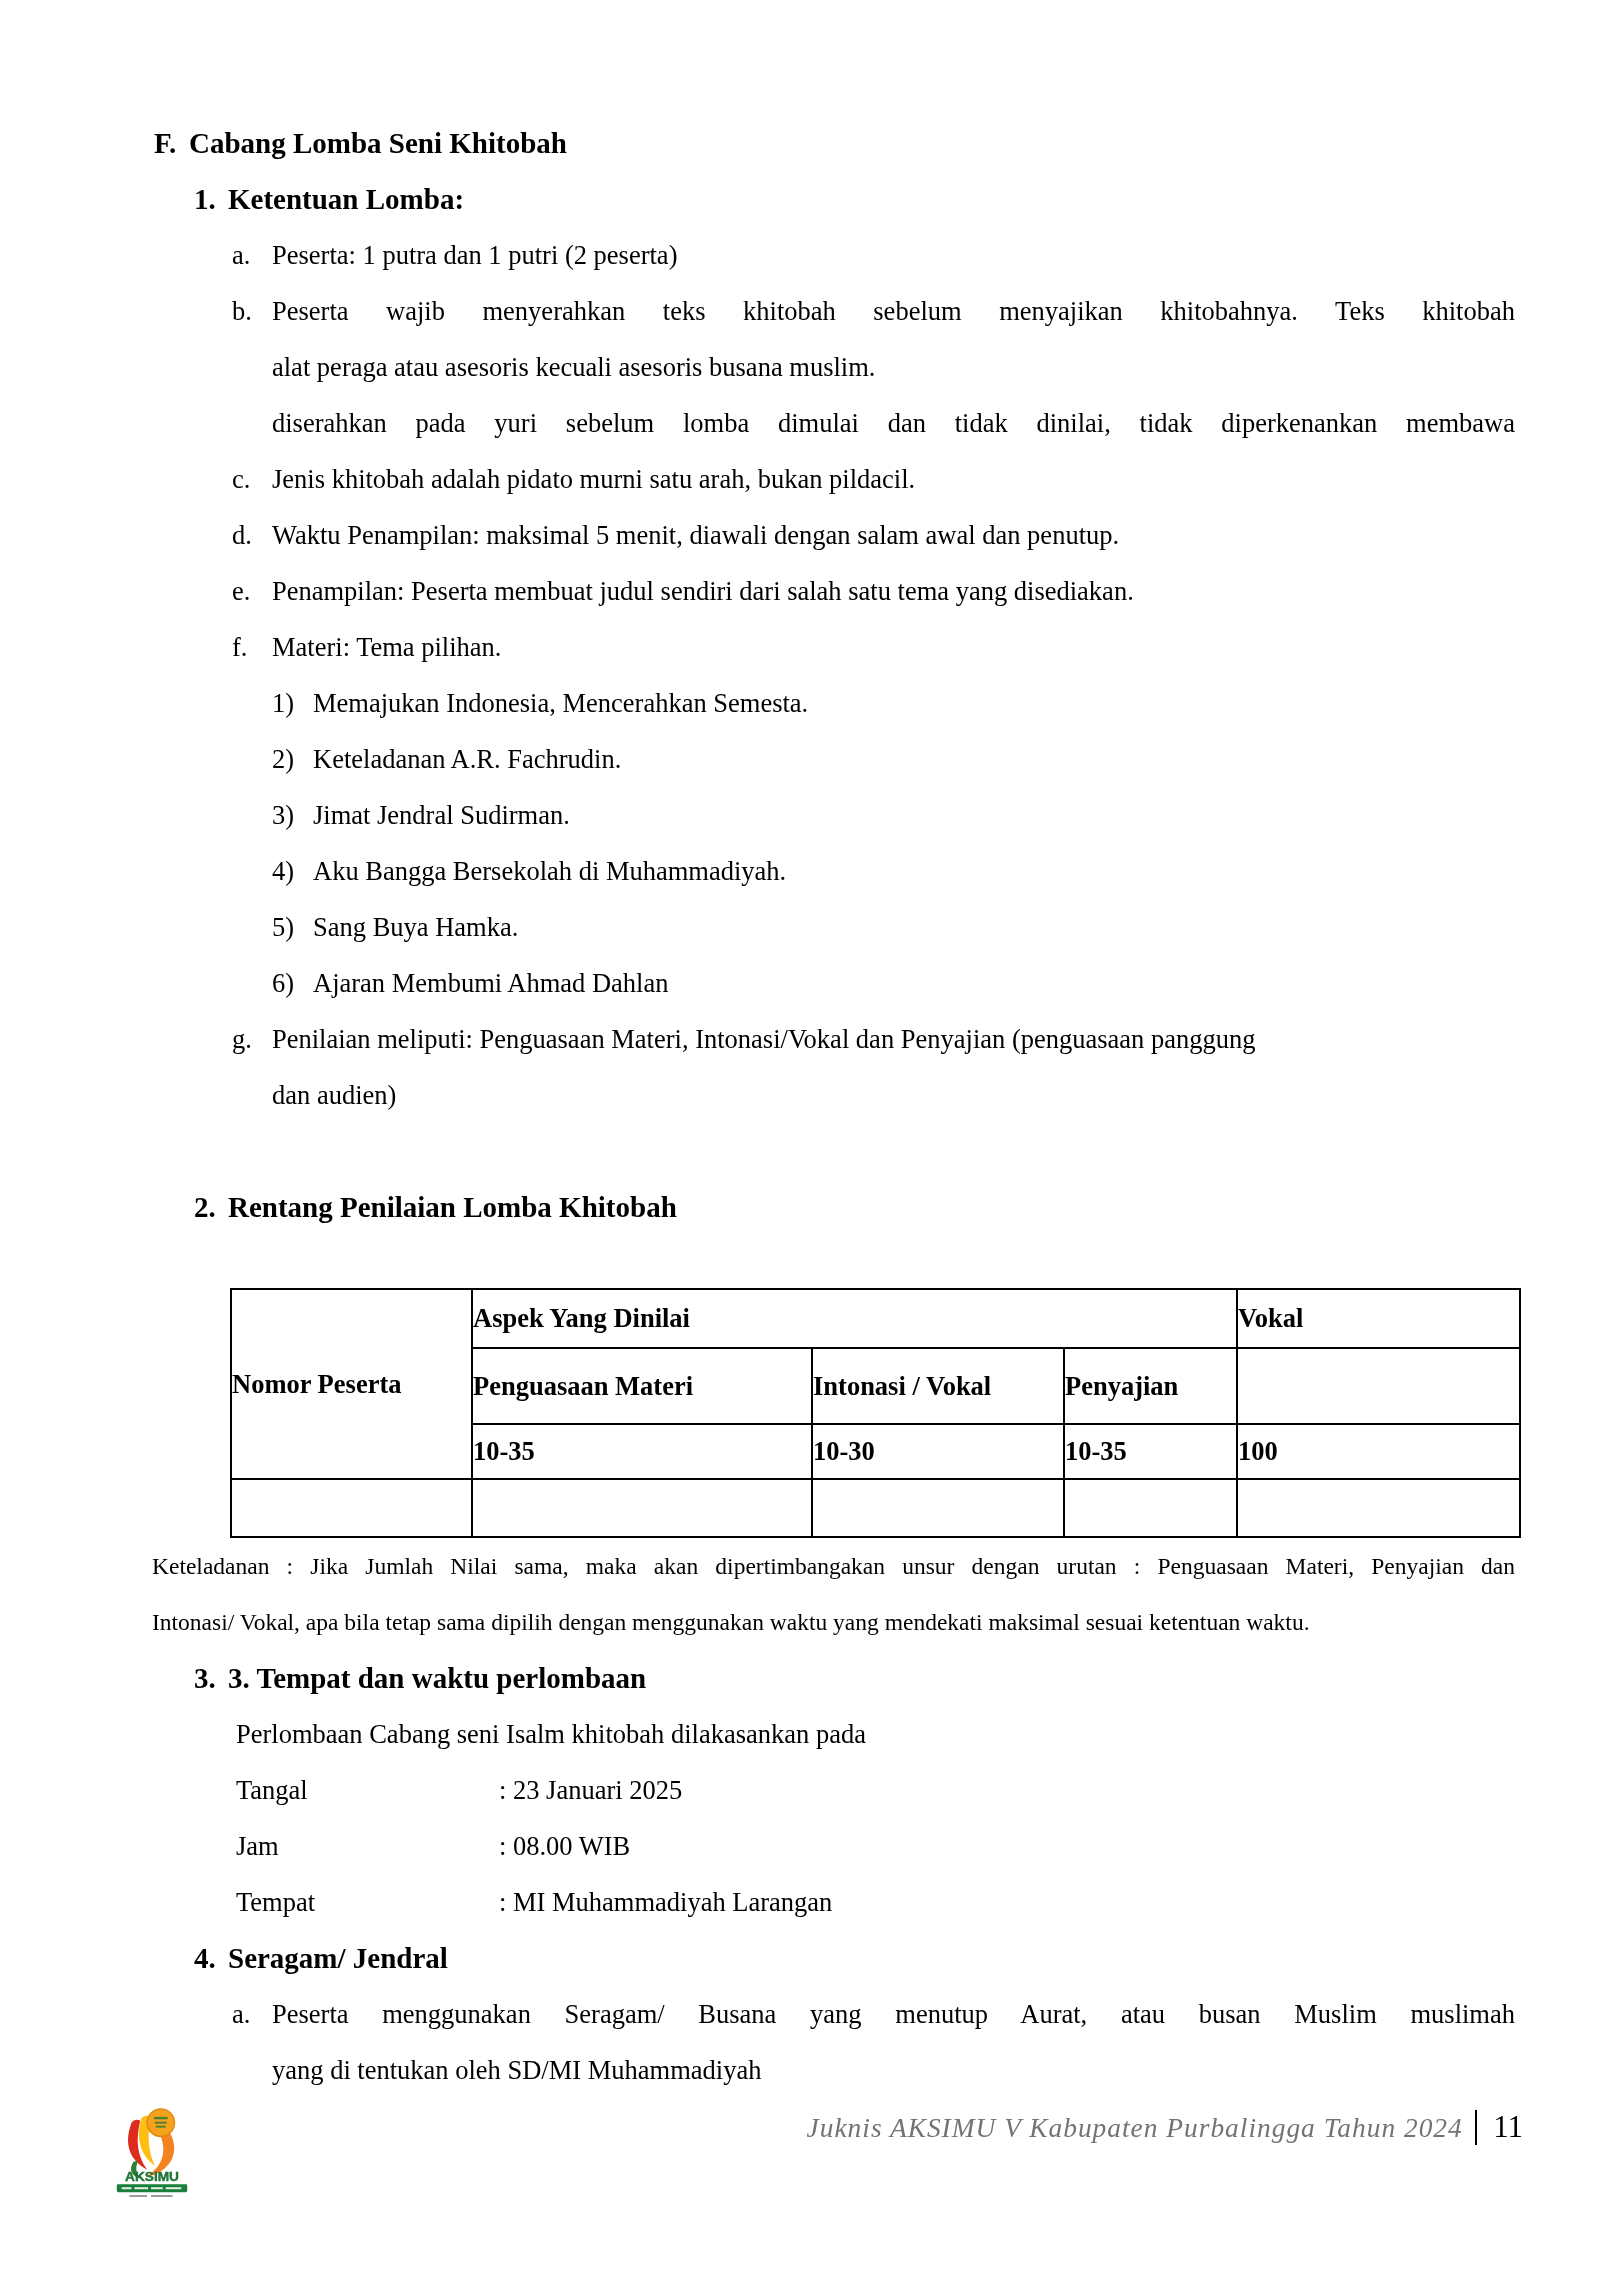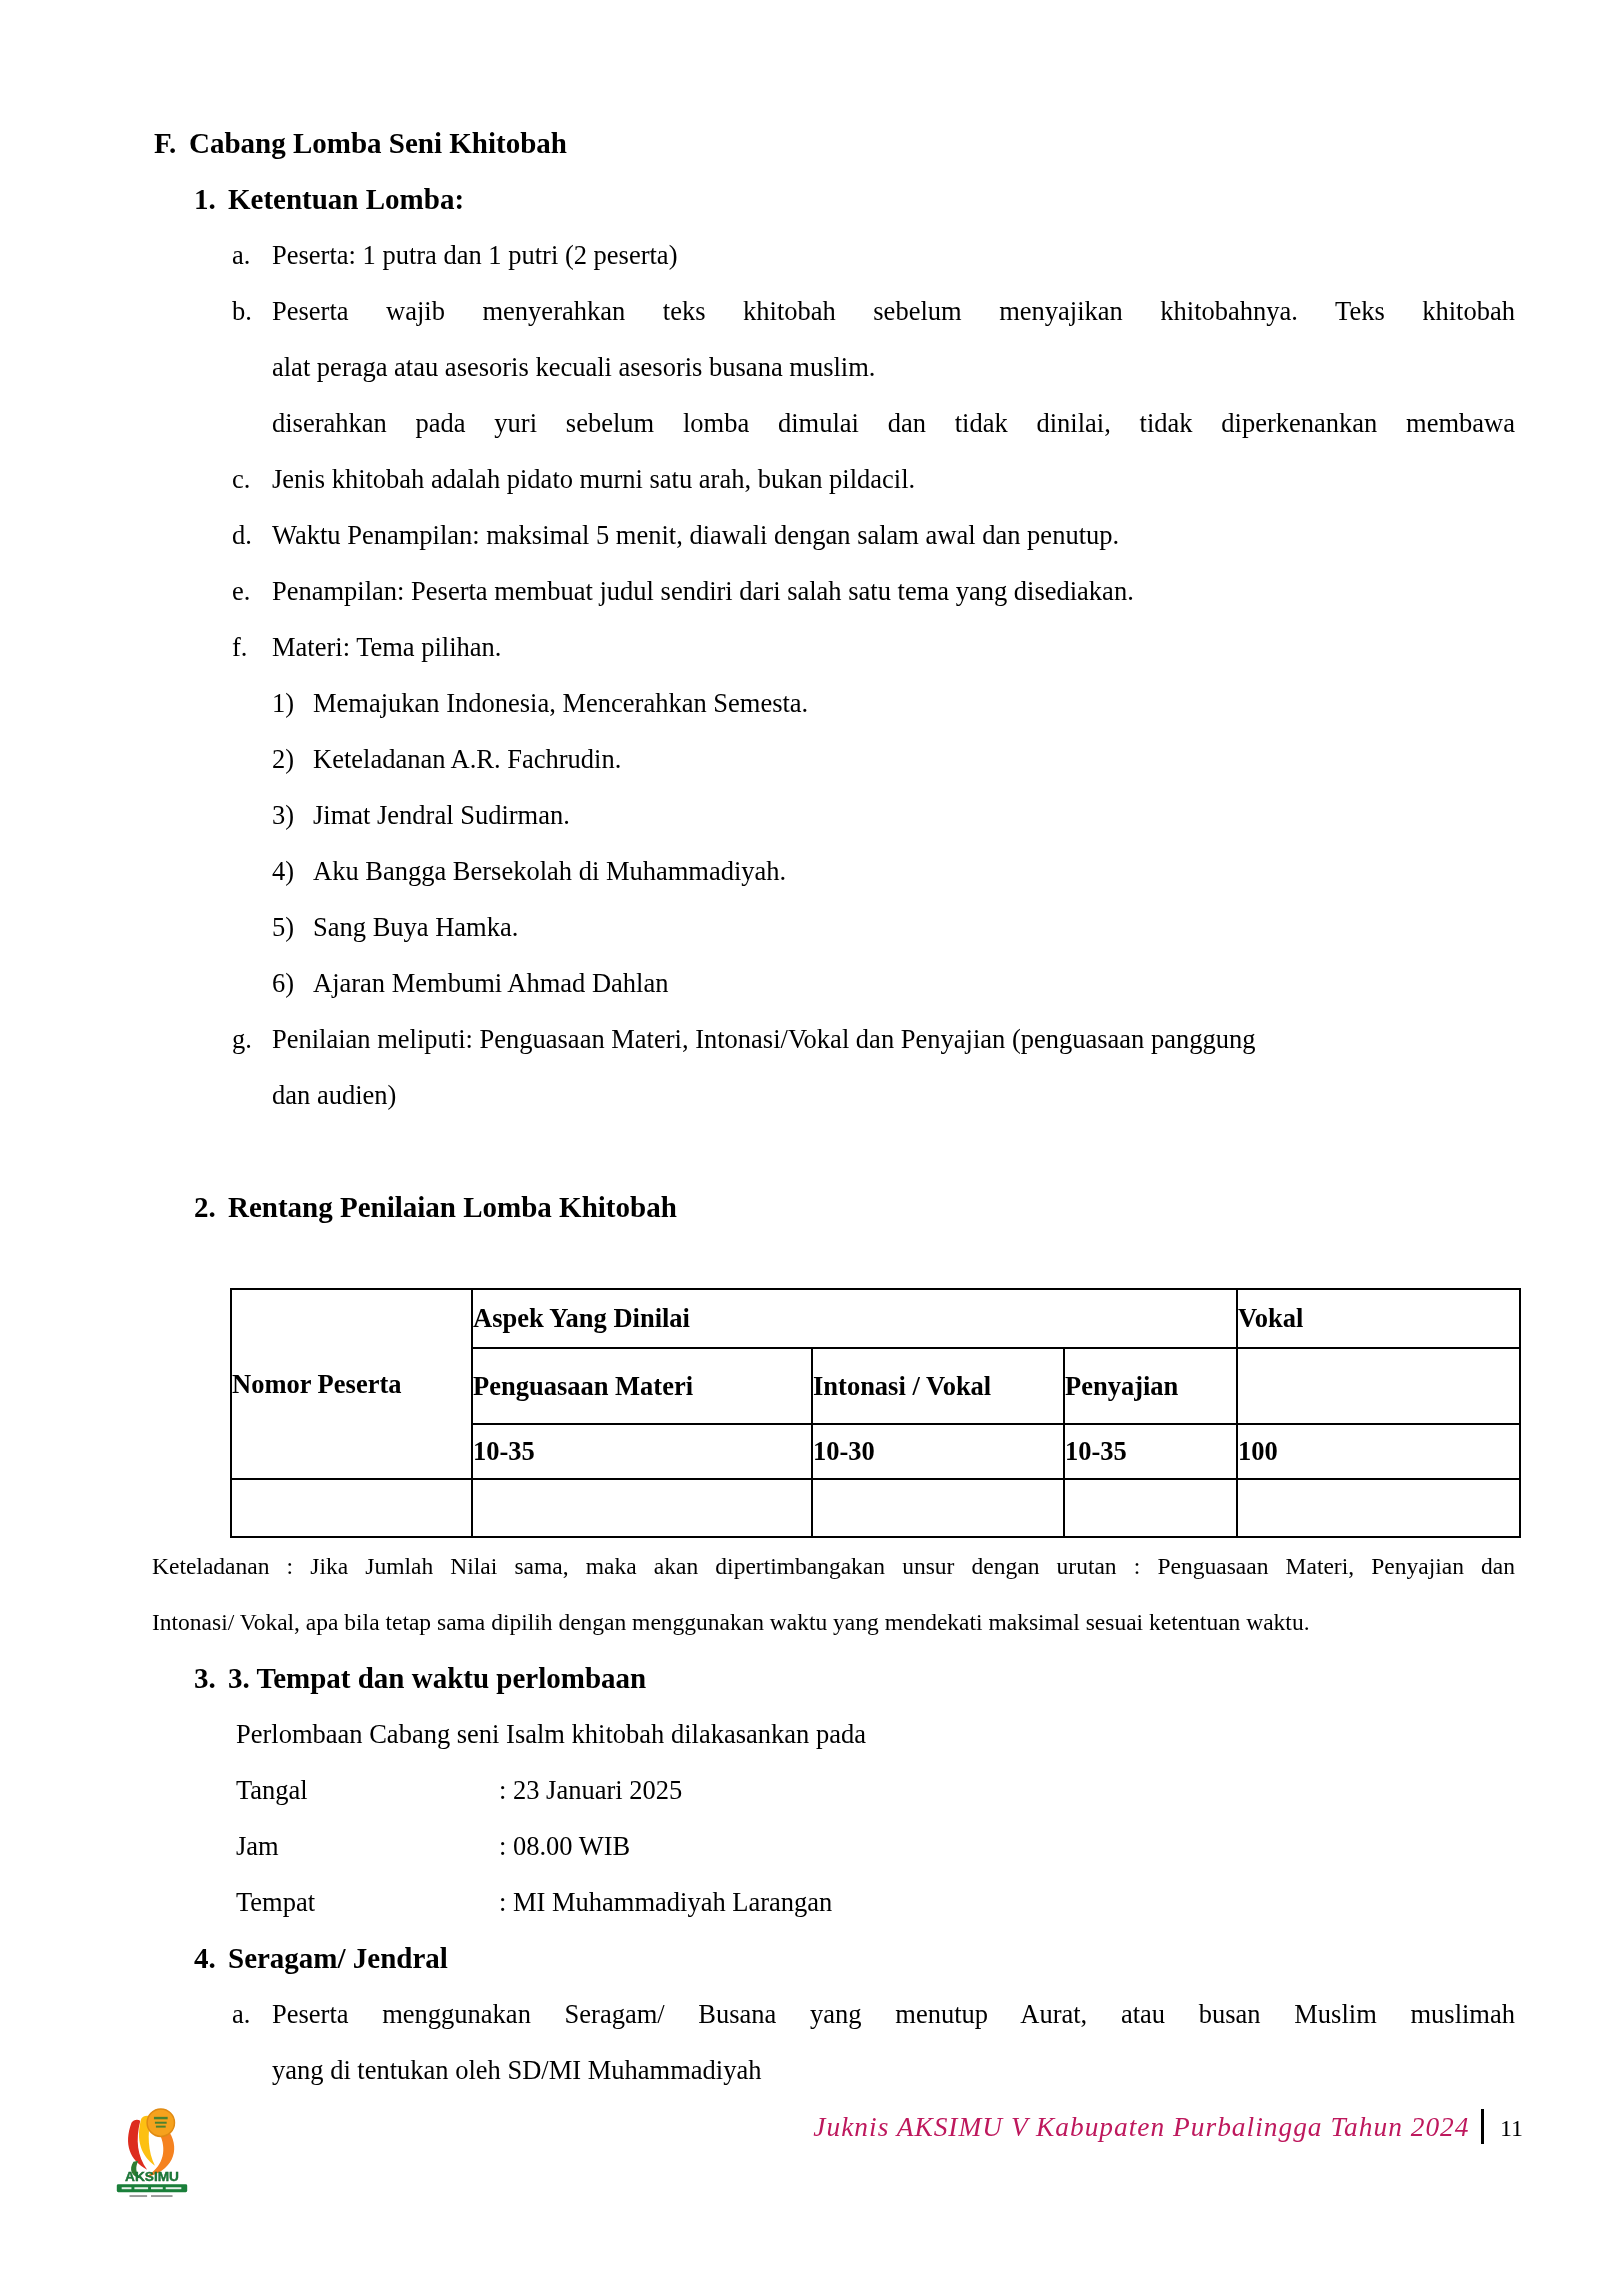--- a/index.html
+++ b/index.html
@@ -40,21 +40,21 @@
   .ket{font-size:23.5px;line-height:56px;}
   .footer{
     position:absolute;top:2099px;right:98px;height:56px;line-height:56px;
     font-size:27.4px;white-space:nowrap;
   }
   .footer .blue{font-style:italic;letter-spacing:1px;}
   .footer .bar{
     display:inline-block;width:2.9px;height:35px;background:#000;
     vertical-align:-7.8px;margin:0 15.7px 0 11.8px;
   }
-  .footer .pg{font-size:24px;}
+  .footer .pg{font-size:31px;}
   .logo{position:absolute;left:108px;top:2107px;width:88px;height:94px;}
 </style>
 </head>
 <body>
 
 <div class="page">
   <div class="content">
 
     <div class="ln h hf">
       <span class="mk">F.</span>
@@ -209,21 +209,21 @@
     <div class="ln li jl">
       <span class="mk">a.</span><span>Peserta menggunakan Seragam/ Busana yang menutup Aurat, atau busan Muslim muslimah</span>
     </div>
     <div class="ln li">
       <span>yang di tentukan oleh SD/MI Muhammadiyah</span>
     </div>
 
   </div>
 
   <div class="footer">
-    <span class="blue" style="color:#be185d">Juknis AKSIMU V Kabupaten Purbalingga Tahun 2024</span><span class="bar"></span><span class="pg">11</span>
+    <span class="blue" style="color:#737373">Juknis AKSIMU V Kabupaten Purbalingga Tahun 2024</span><span class="bar"></span><span class="pg">11</span>
   </div>
 
   <svg class="logo" viewBox="0 0 90 96">
 
     <path d="M63,26 C74,44 66,66 38,72 C56,61 60,46 54,30 C57,26 60,25 63,26 Z" fill="#f58220"></path>
 
     <path d="M24,16 C16,38 22,54 40,64 C30,50 28,34 33,14 C30,12 26,13 24,16 Z" fill="#dd2c1e"></path>
 
     <path d="M34,12 C28,34 34,50 48,60 C41,46 40,28 44,10 C40,8 36,9 34,12 Z" fill="#fdc012"></path>
 

